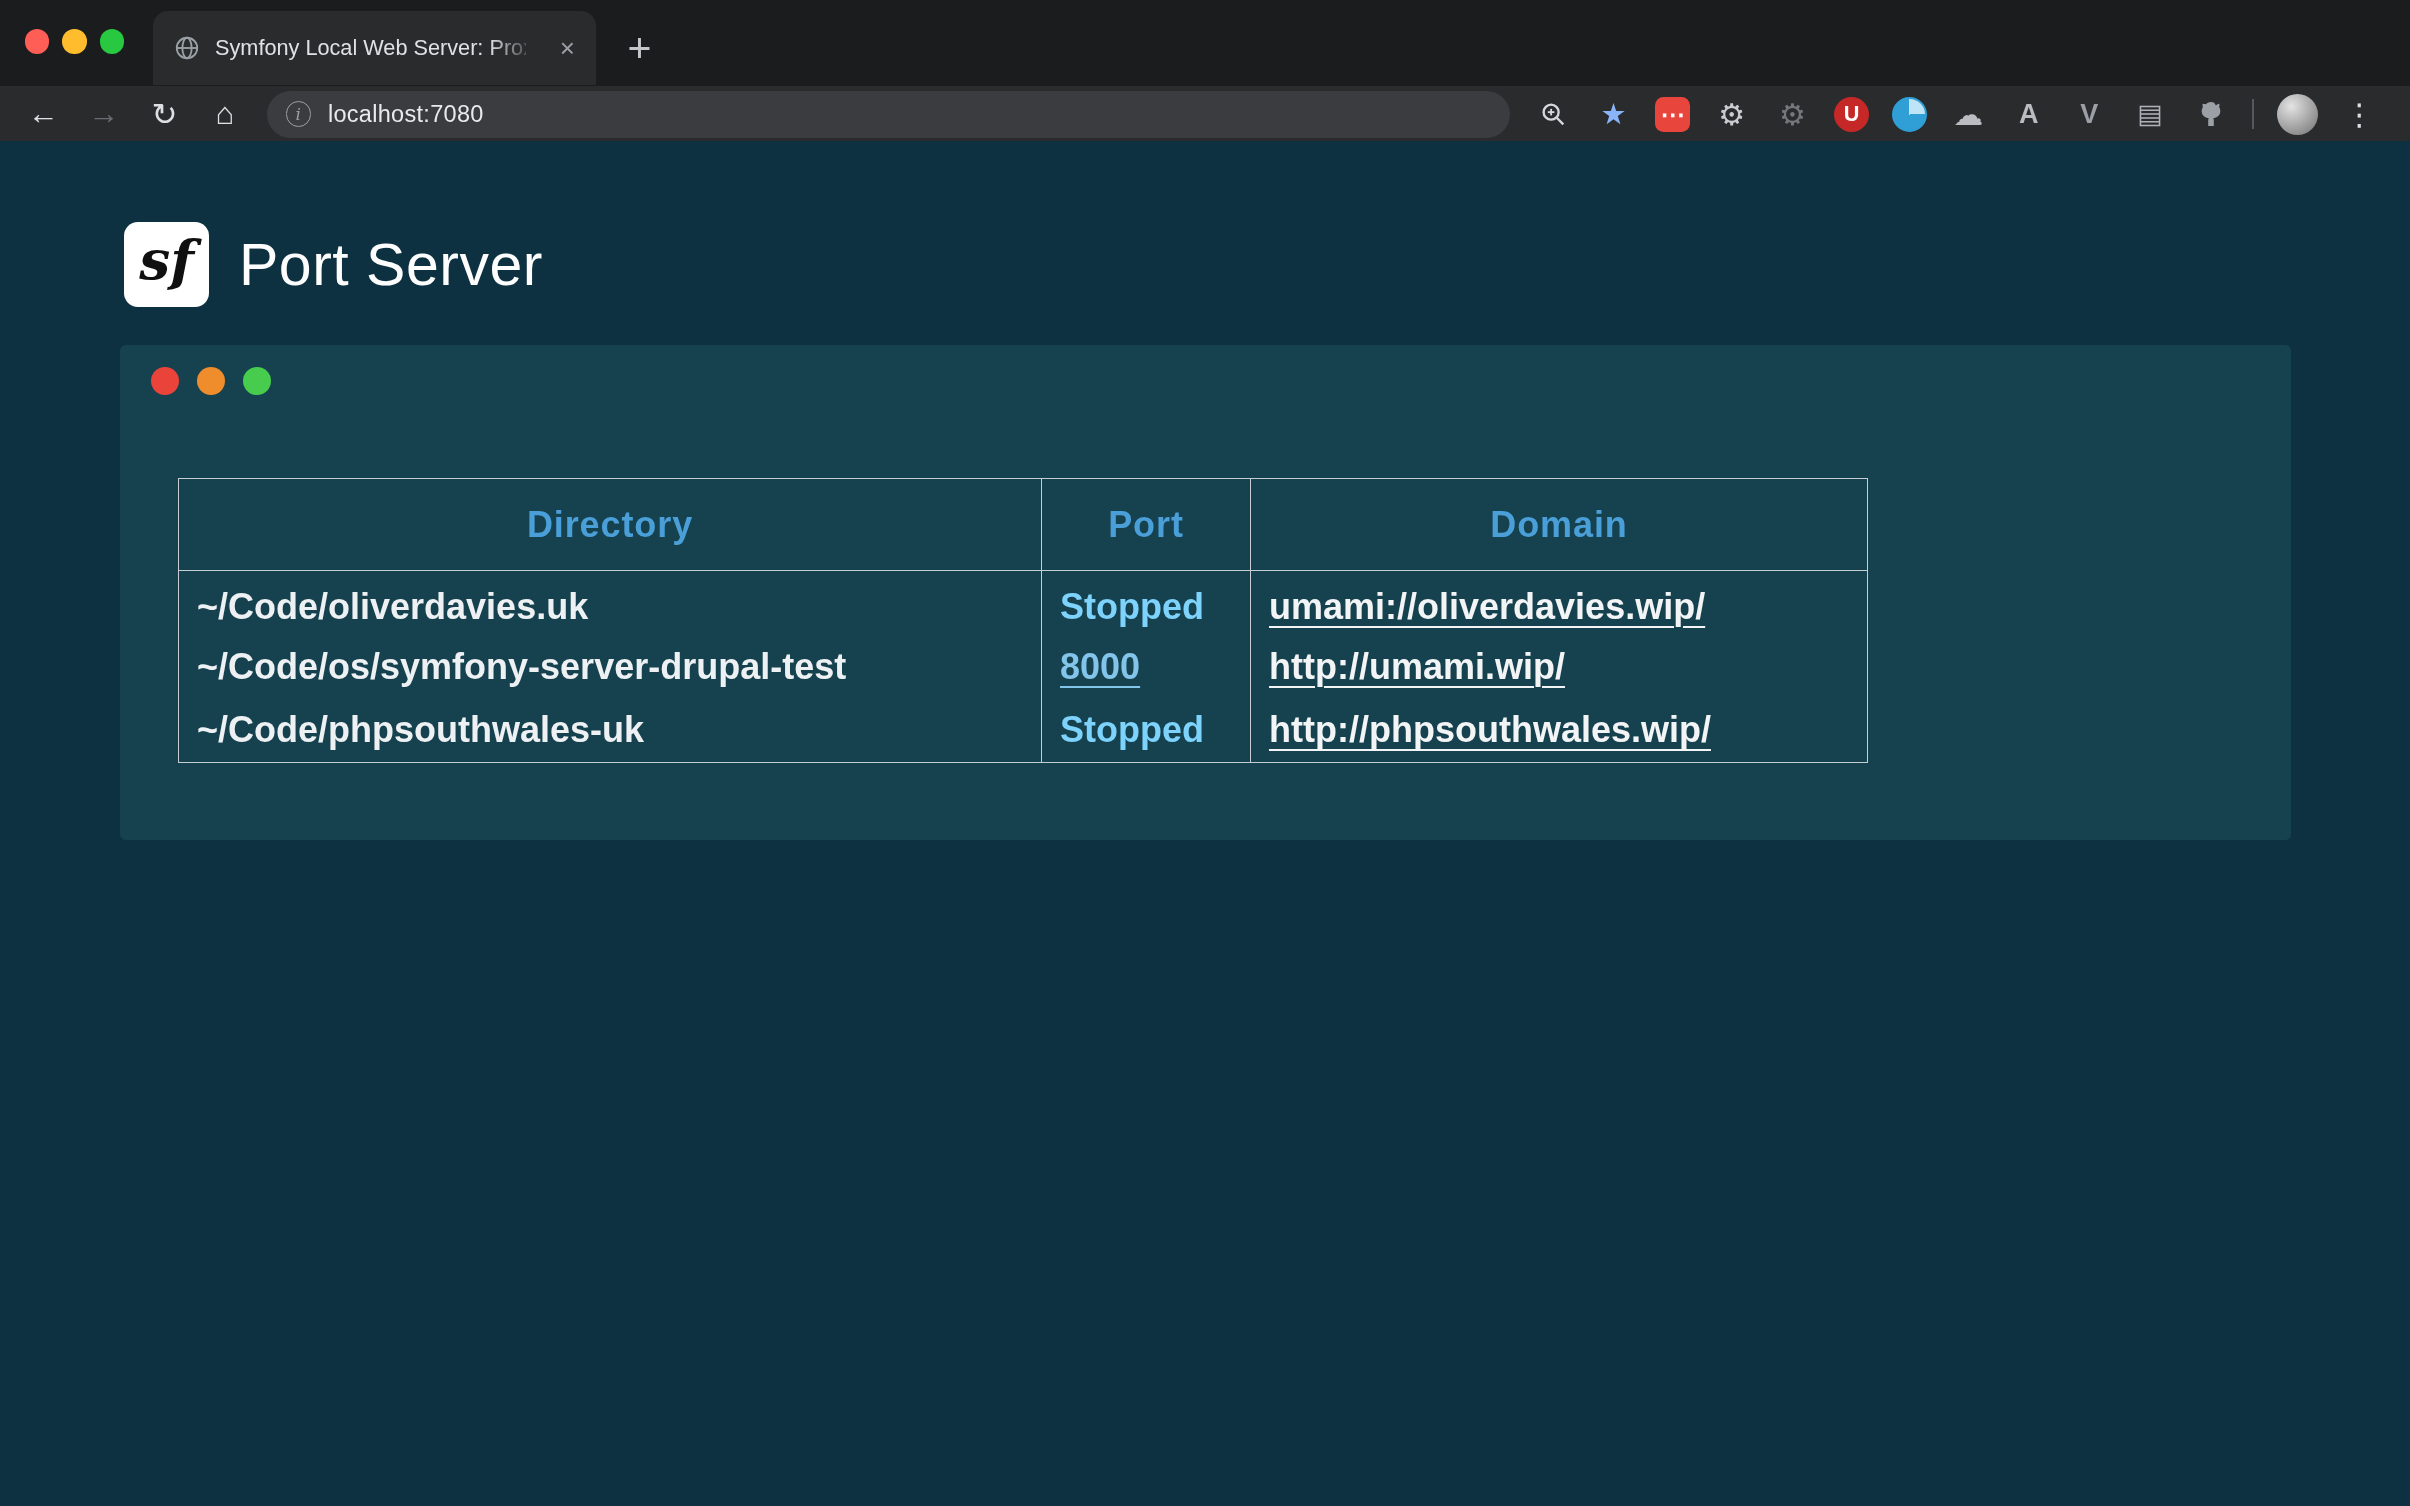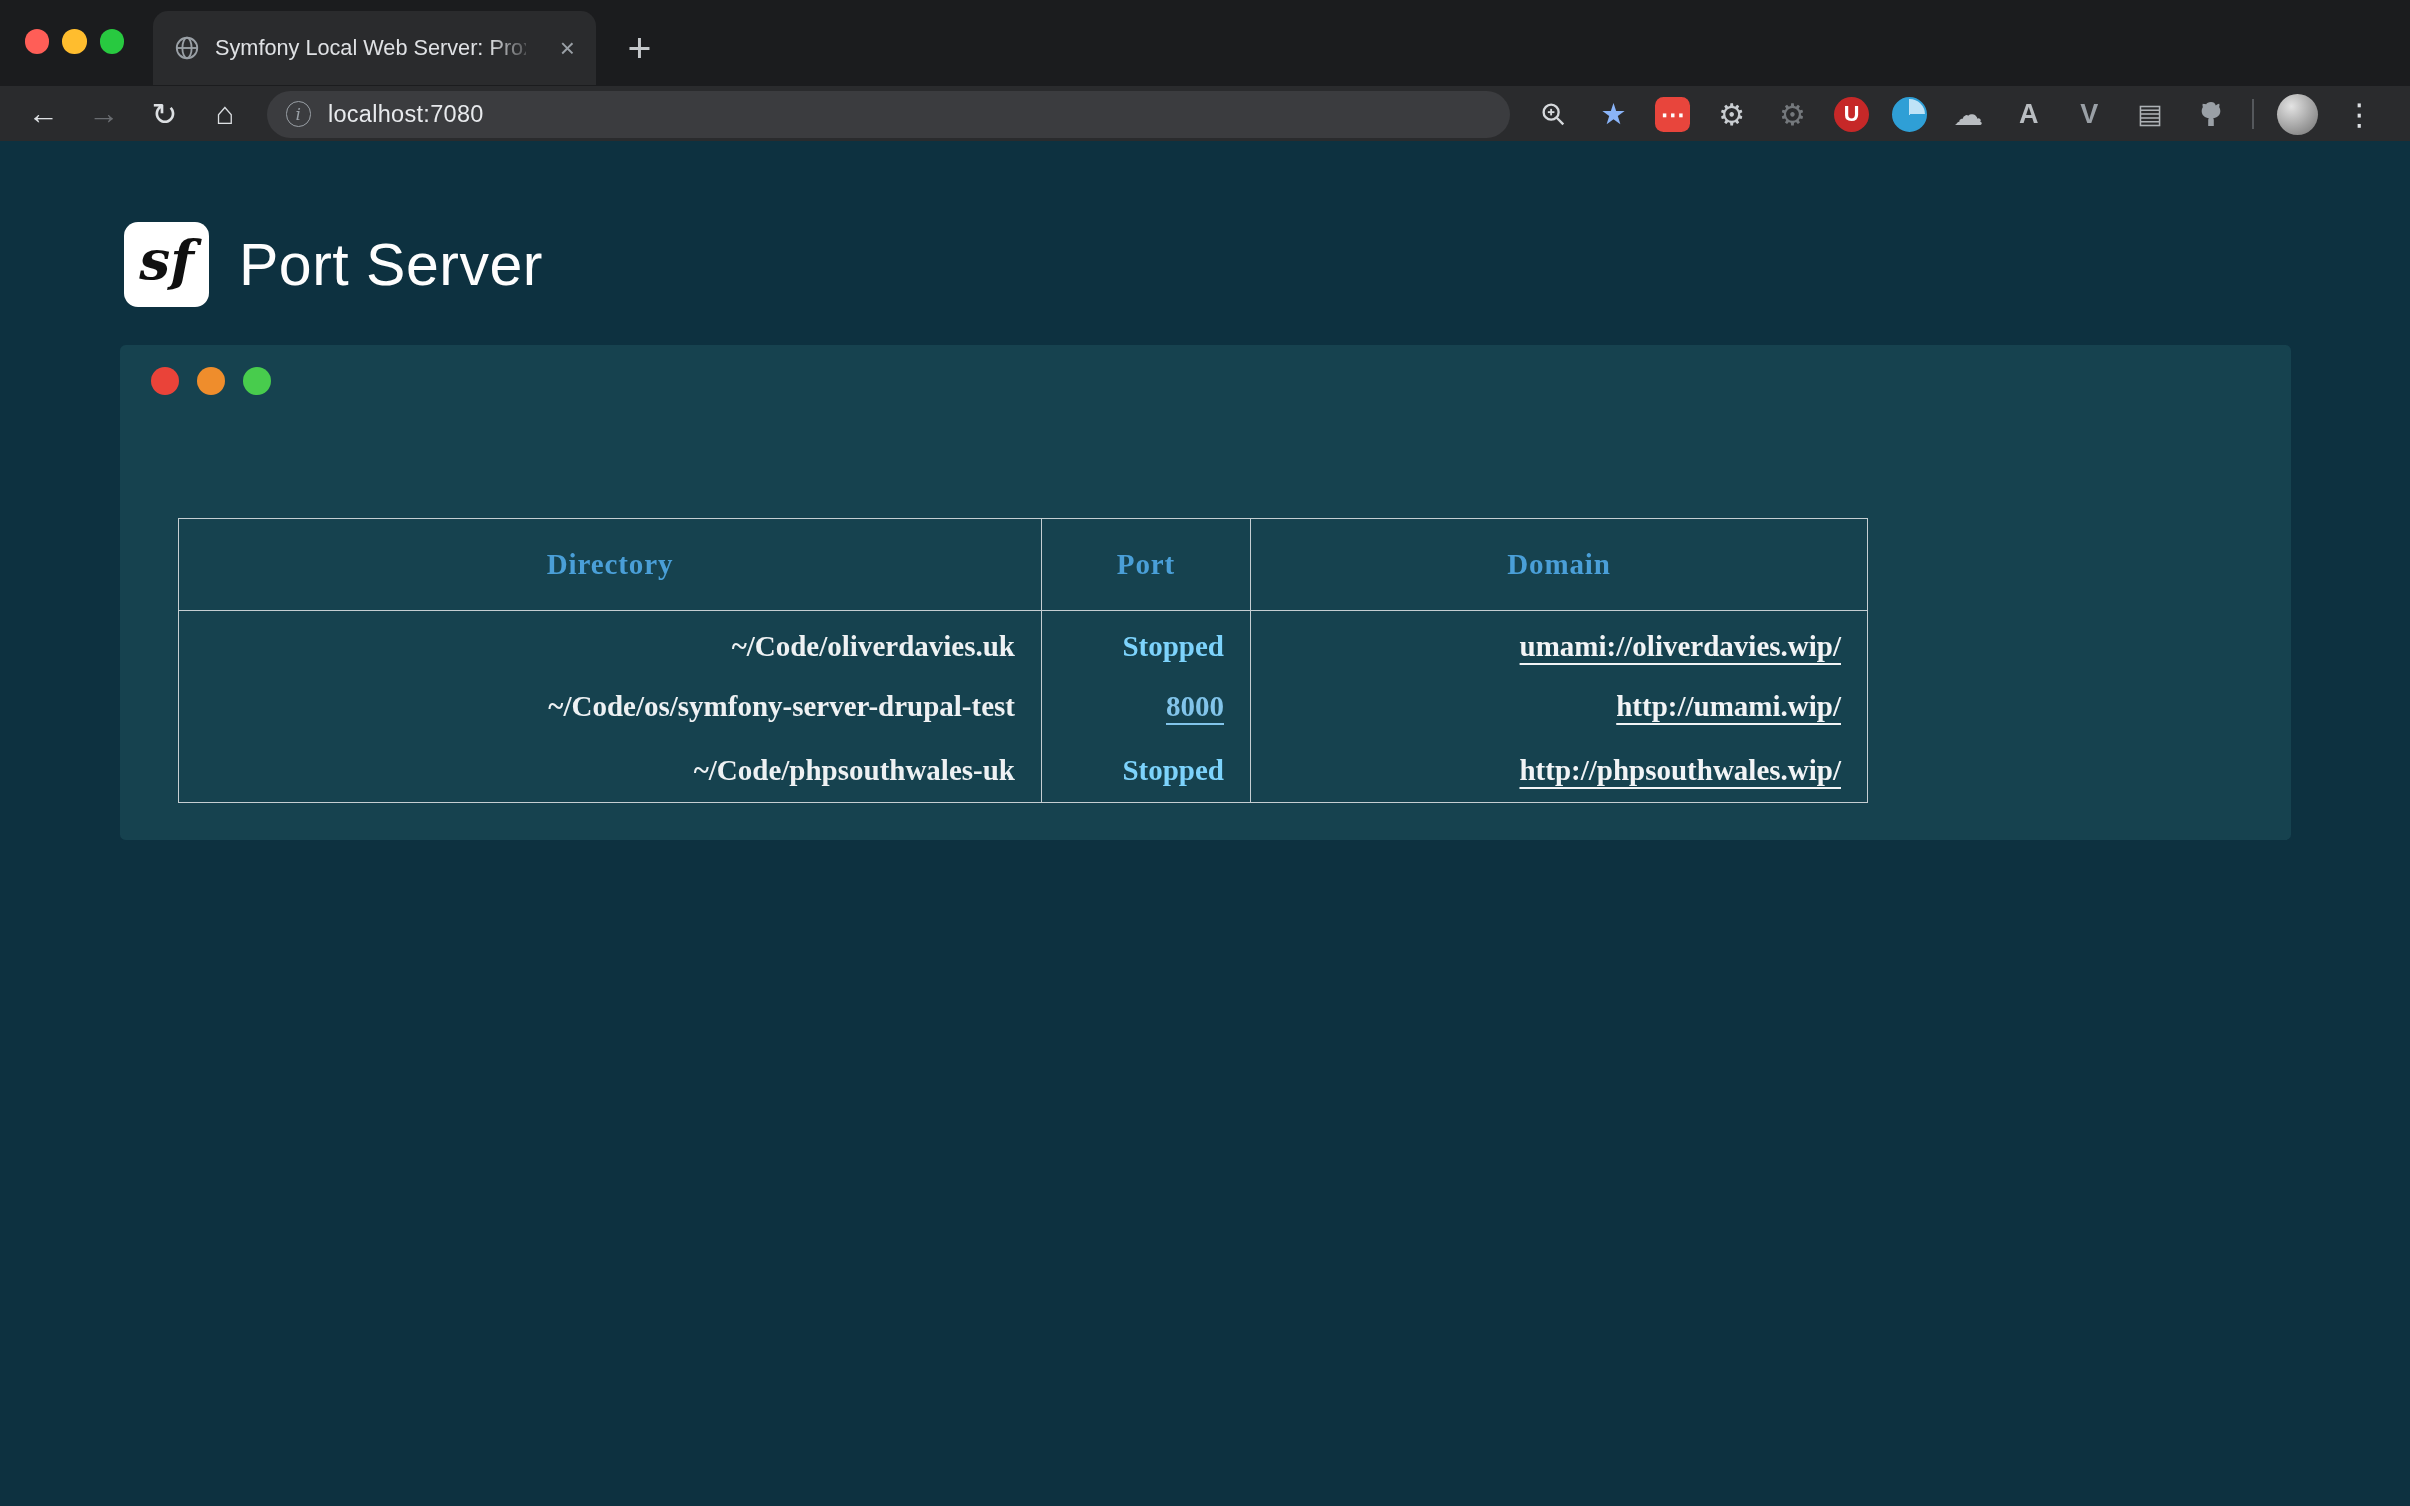--- a/index.html
+++ b/index.html
@@ -112,35 +112,34 @@
   }
   .card-dots { position:absolute; left:31px; top:21.7px; display:flex; gap:18px; }
   .dot { width:28px; height:28px; border-radius:50%; }
   .dot-red { background:#ea4339; }
   .dot-orange { background:#ef8d2c; }
   .dot-green { background:#48cc4d; }
 
   .table-wrap { position:absolute; left:58px; top:133px; }
   table {
     border-collapse:collapse; table-layout:fixed; width:1688px;
-    font-family:Liberation Serif, serif;
-    font-weight:700; font-size:29px; color:#eef1f3;
+    font-family:Liberation Sans, sans-serif;
+    font-weight:700; font-size:36px; color:#eef1f3;
     border:1.9px solid #c5ced2;
-    margin-top:40px;
   }
   col.col-dir { width:863px; }
   col.col-port { width:209px; }
   col.col-domain { width:617px; }
   th, td { border-left:1.9px solid #c5ced2; }
   th:first-child, td:first-child { border-left:none; }
   thead th {
     height:92px; color:#4a9fd8; text-align:center; font-weight:700;
     border-bottom:1.9px solid #c5ced2; letter-spacing:0.9px;
   }
-  td { height:64px; padding:0 26px; vertical-align:middle; white-space:nowrap;text-align:right; }
+  td { height:64px; padding:0 18px; vertical-align:middle; white-space:nowrap; }
   tbody tr:first-child td { padding-top:7.5px; }
   .port-stopped { color:#7dd3fc; }
   a { text-decoration:underline; text-decoration-thickness:2.4px; text-underline-offset:6.6px; cursor:pointer; }
   a.port-link { color:#82c4ea; }
   a.domain-link { color:#f2f4f6; }
 </style>
 </head>
 <body>
 
 <div class="tabstrip">

